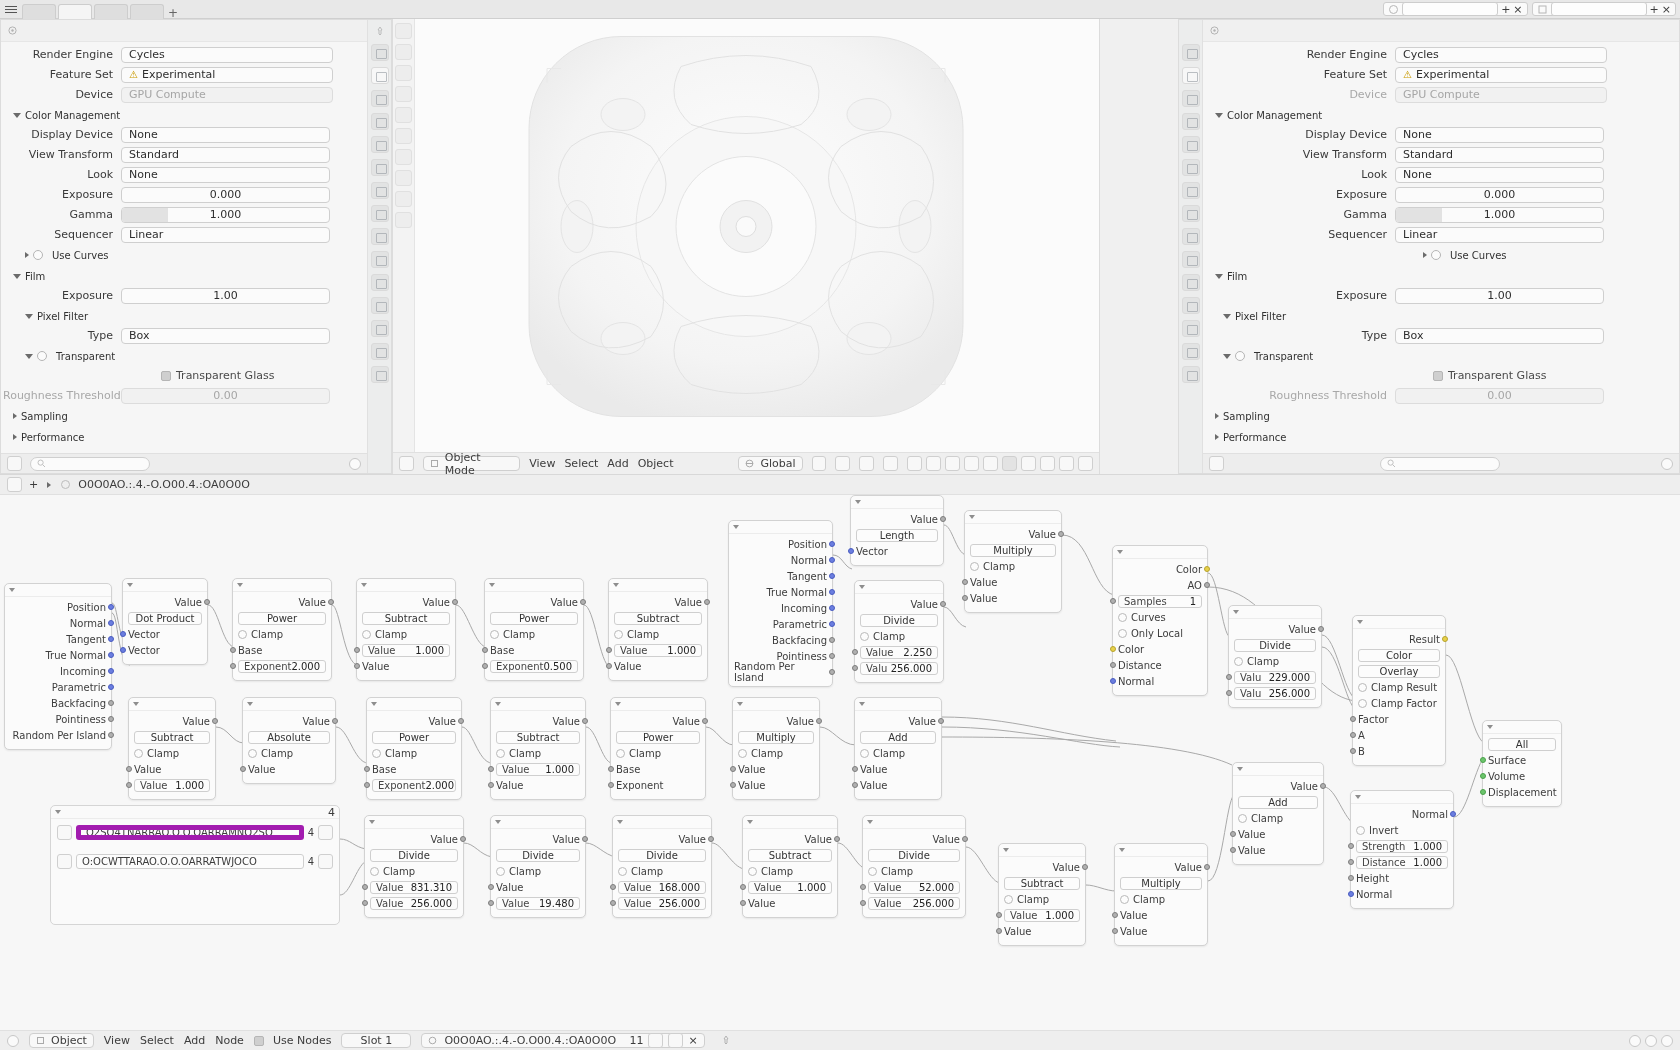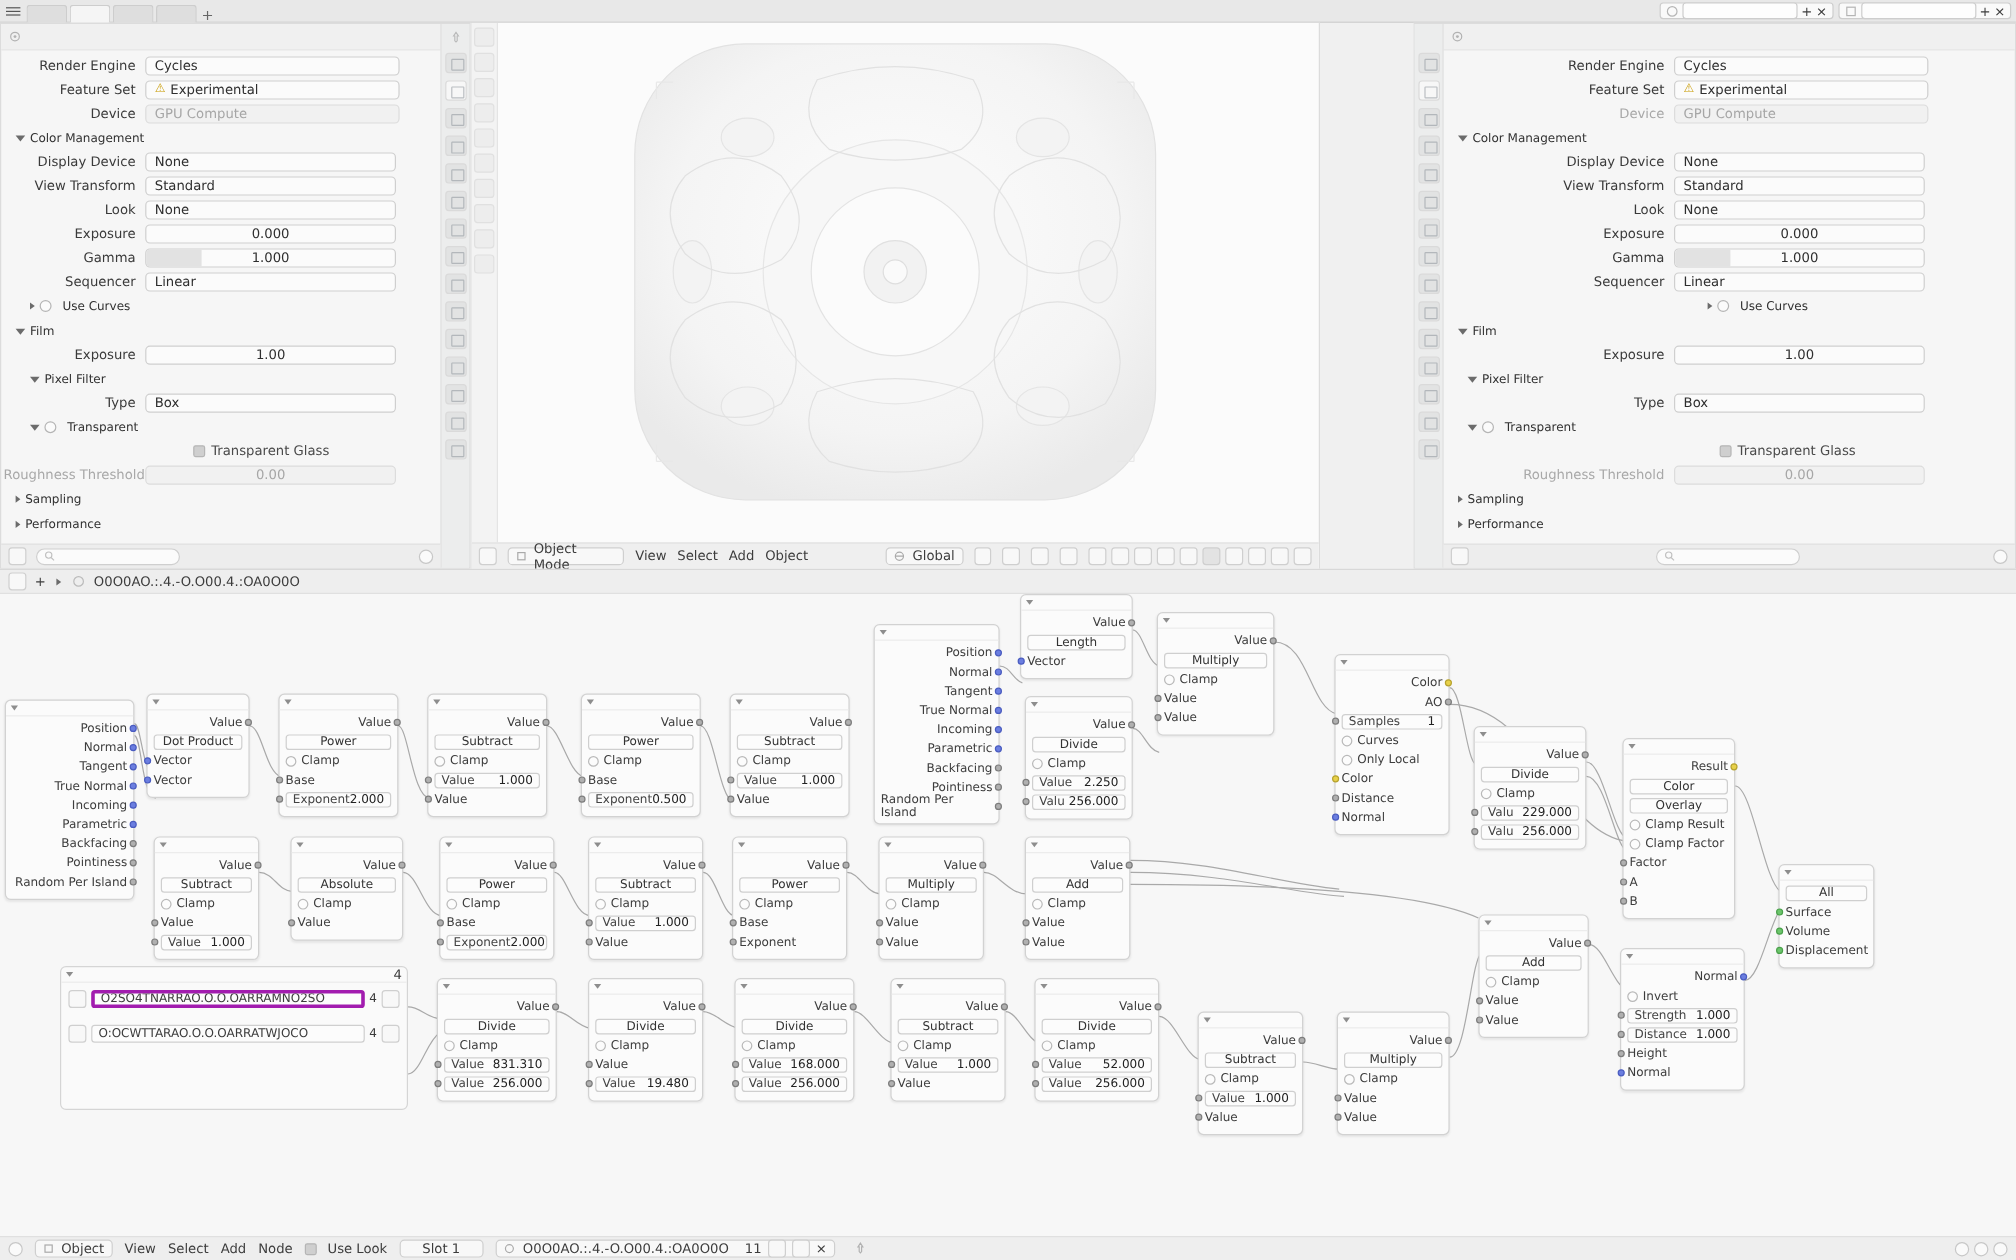--- a/index.html
+++ b/index.html
@@ -649,21 +649,21 @@
       </svg>
 
       <div class="frame-node" style="left:50px; top:310px; width:290px; height:120px;">
         <div class="nhead" style="height:13px;border-bottom:1px solid #ececec;display:flex;align-items:center;padding:0 4px;">
           <span class="ntri" style="width:0;height:0;border-left:3.5px solid transparent;border-right:3.5px solid transparent;border-top:4px solid #8d8d8d;"></span>
           <span style="margin-left:auto">4</span>
         </div>
         <div style="padding:6px 6px;">
           <div style="display:flex;align-items:center;gap:4px;margin-bottom:14px;">
             <span class="sqbtn"></span>
-            <span style="flex:1;height:15px;border:3px solid #a21caf;border-radius:3px;background:#fcfcfc;display:flex;align-items:center;padding:0 5px;font-size:10px;overflow:hidden;">O2SO4TNARRAO.O.O.OARRAMNO2SO</span>
+            <span style="flex:1;height:15px;border:5px solid #a21caf;border-radius:3px;background:#fcfcfc;display:flex;align-items:center;padding:0 5px;font-size:10px;overflow:hidden;">O2SO4TNARRAO.O.O.OARRAMNO2SO</span>
             <span style="font-size:10px">4</span>
             <span class="sqbtn"></span>
           </div>
           <div style="display:flex;align-items:center;gap:4px;">
             <span class="sqbtn"></span>
             <span style="flex:1;height:15px;border:1px solid #cfcfcf;border-radius:3px;background:#fcfcfc;display:flex;align-items:center;padding:0 5px;font-size:10px;overflow:hidden;">O:OCWTTARAO.O.O.OARRATWJOCO</span>
             <span style="font-size:10px">4</span>
             <span class="sqbtn"></span>
           </div>
         </div>
@@ -1574,21 +1574,21 @@
             </svg>
         </span>
         <span>Object</span>
       </div>
       <span>View</span>
       <span>Select</span>
       <span>Add</span>
       <span>Node</span>
       <span style="display:flex;align-items:center;gap:4px">
         <span class="cb sq on"></span>
-        <span>Use Look</span>
+        <span>Use Nodes</span>
       </span>
       <div class="pill" style="width:70px;justify-content:center">
         <span>Slot 1</span>
       </div>
       <div class="pill" style="gap:5px">
         <span class="mini-ic">
           <svg width="9" height="9" viewBox="0 0 9 9">
               <circle cx="4.5" cy="4.5" r="3.3" fill="none" stroke="#777"></circle>
             </svg>
         </span>

